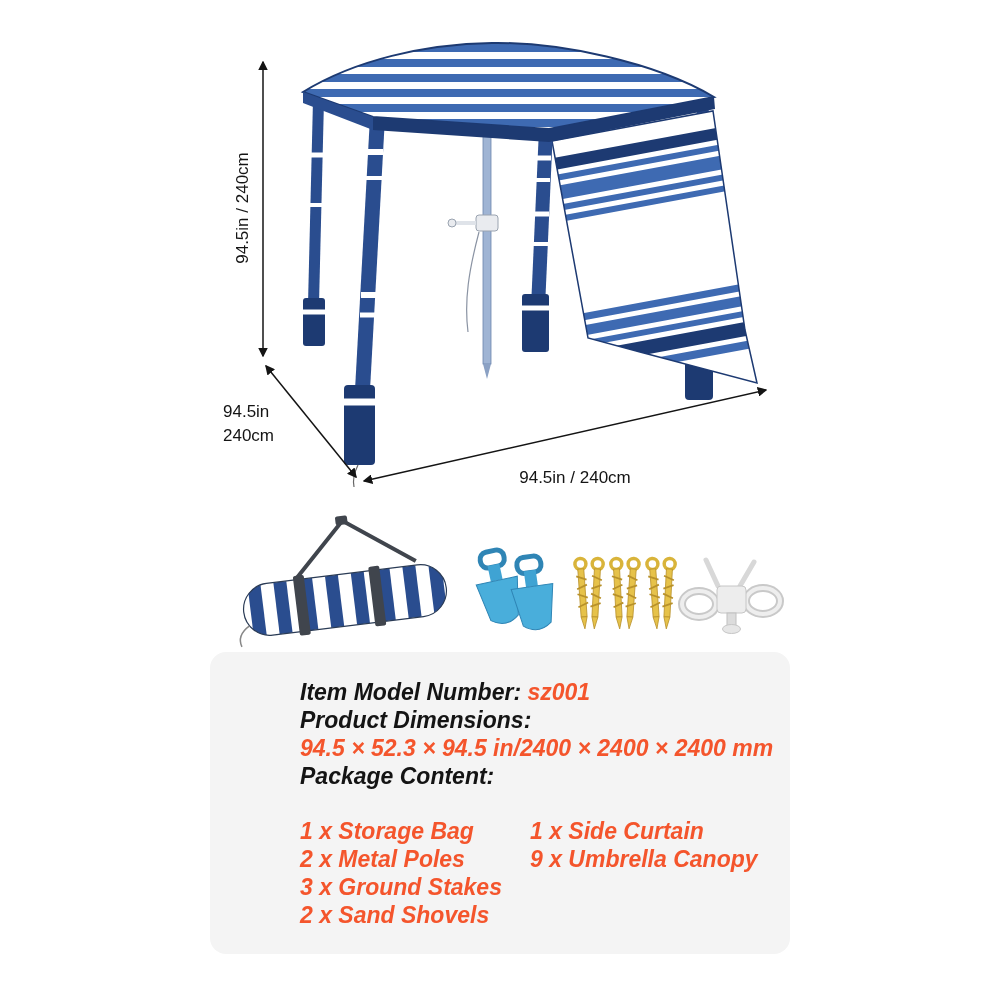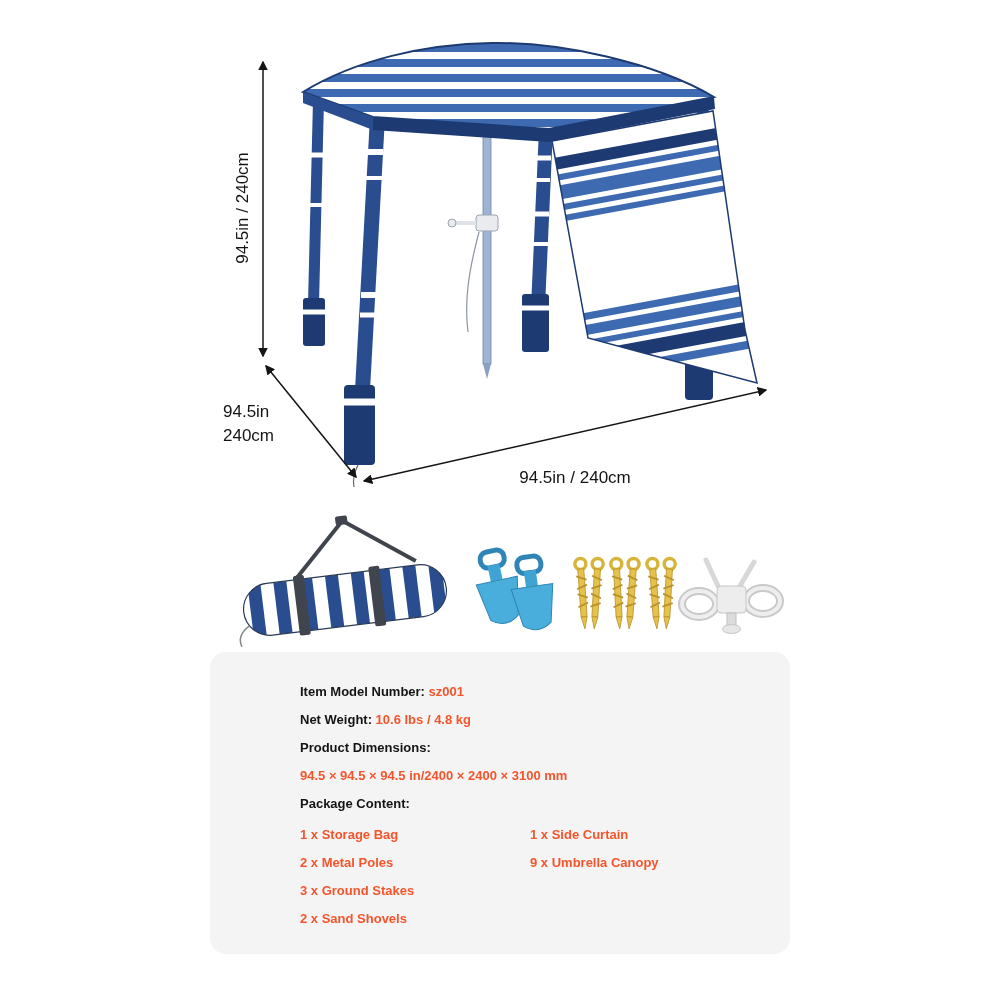--- a/index.html
+++ b/index.html
@@ -19,29 +19,29 @@
     white-space:nowrap;
   }
   .dim-height { left:163px; top:198px; width:160px; text-align:center; transform:rotate(-90deg); }
   .dim-depth  { left:223px; top:400px; width:104px; text-align:left; line-height:24px; white-space:normal; }
   .dim-width  { left:475px; top:468px; width:200px; text-align:center; }
 
   .spec-panel {
     position:absolute; left:210px; top:652px; width:580px; height:302px;
     background:var(--panel-bg,#f4f4f4); border-radius:16px;
   }
-  .spec-text { padding:26px 0 0 90px; font-size:13px; line-height:28px; }
+  .spec-text { padding:26px 0 0 90px; font-size:23px; line-height:28px;font-style:italic; }
   .spec-line { height:28px; white-space:nowrap; }
   .k { color:var(--text,#111); font-weight:600; }
   .v { color:var(--accent,#f4552c); font-weight:700; }
   .pkg-grid {
     display:grid; grid-template-columns:230px auto; grid-template-rows:repeat(4,28px);
     grid-auto-flow:column; margin-top:3px;
   }
-  .pkg-item { color:var(--accent,#f4552c); font-weight:700; white-space:nowrap; }
+  .pkg-item { color:var(--accent,#f4552c); font-weight:700; white-space:nowrap;margin-top:24px; }
 </style>
 </head>
 <body>
 
 <svg class="art" width="1000" height="1000" viewBox="0 0 1000 1000">
   <defs>
     <marker id="arrow" viewBox="0 0 10 10" refX="8.5" refY="5" markerWidth="6.5" markerHeight="6.5" orient="auto-start-reverse">
       <path d="M0,0 L10,5 L0,10 Z" fill="#141414"></path>
     </marker>
     <clipPath id="roofClip">
@@ -234,25 +234,22 @@
   <div>94.5in</div>
   <div>240cm</div>
 </div>
 <div class="dim-label dim-width">94.5in / 240cm</div>
 
 <div class="spec-panel">
   <div class="spec-text">
     <div class="spec-line">
       <span class="k">Item Model Number: </span><span class="v">sz001</span>
     </div>
-    <div class="spec-line">
-      <span class="k">Net Weight: </span><span class="v">10.6 lbs / 4.8 kg</span>
-    </div>
     <div class="spec-line k">Product Dimensions:</div>
-    <div class="spec-line v">94.5 × 94.5 × 94.5 in/2400 × 2400 × 3100 mm</div>
+    <div class="spec-line v">94.5 × 52.3 × 94.5 in/2400 × 2400 × 2400 mm</div>
     <div class="spec-line k">Package Content:</div>
     <div class="pkg-grid">
       <span class="pkg-item">1 x Storage Bag</span>
       <span class="pkg-item">2 x Metal Poles</span>
       <span class="pkg-item">3 x Ground Stakes</span>
       <span class="pkg-item">2 x Sand Shovels</span>
       <span class="pkg-item">1 x Side Curtain</span>
       <span class="pkg-item">9 x Umbrella Canopy</span>
     </div>
   </div>

